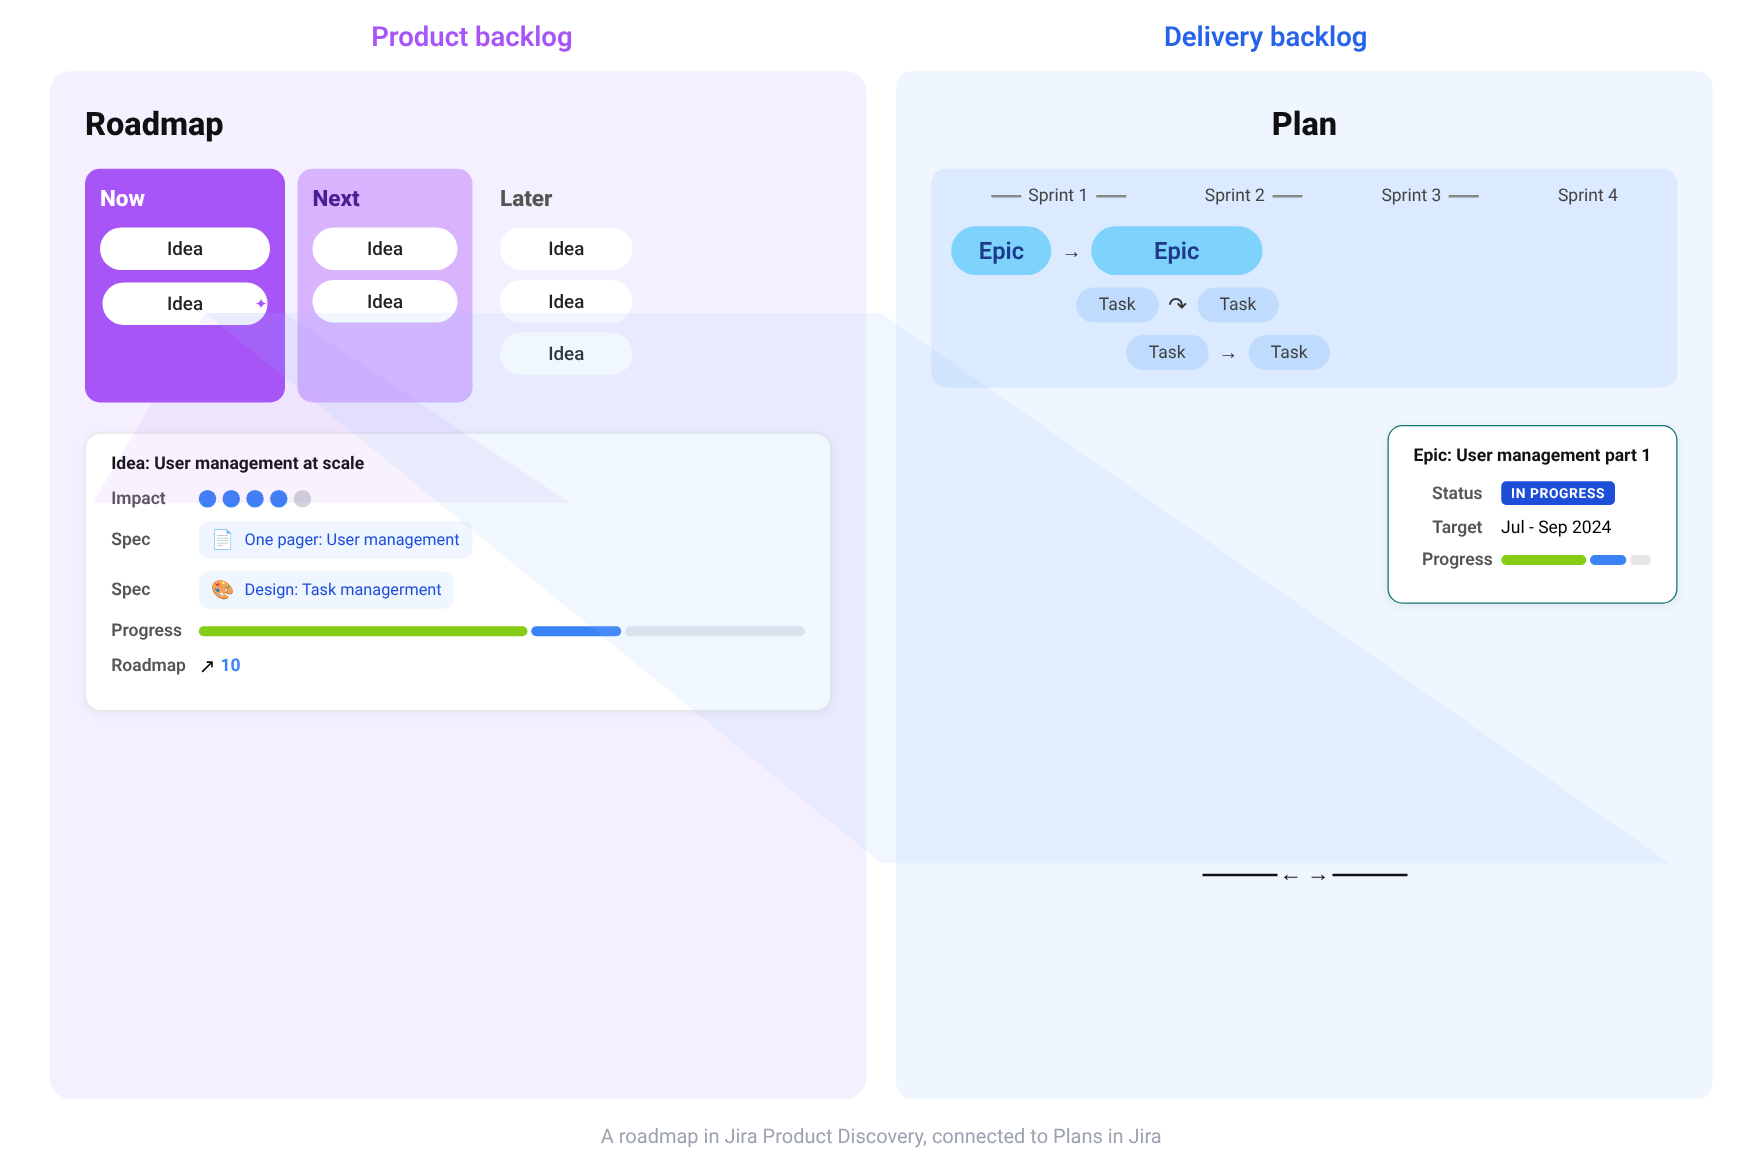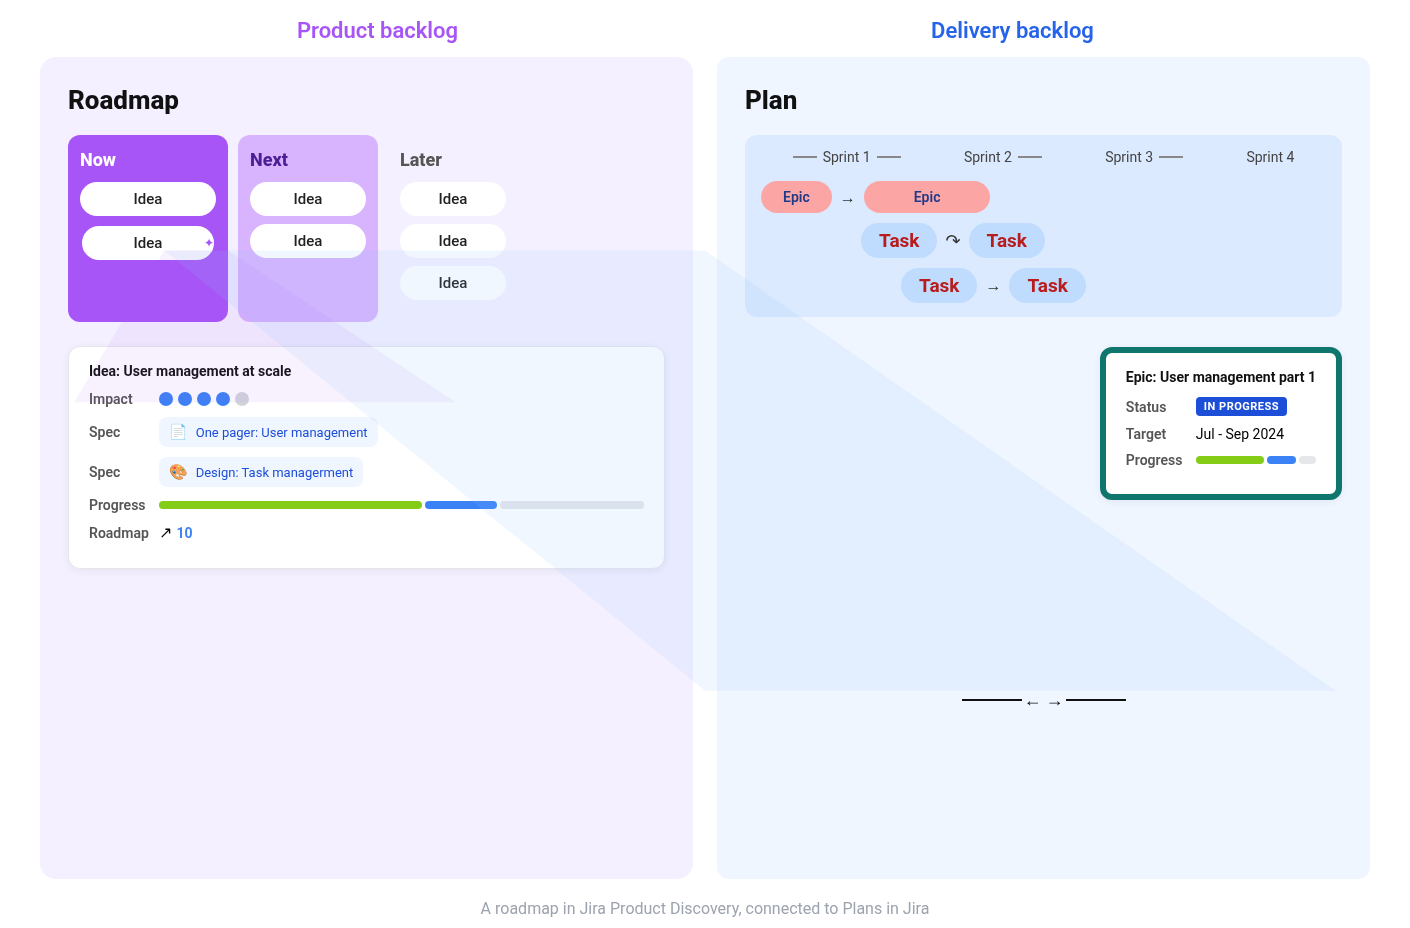--- a/index.html
+++ b/index.html
@@ -206,20 +206,21 @@
 
     
     .right-panel {
       background: #eff6ff;
       border-radius: 12px;
       padding: 28px 28px 20px 28px;
       width: 50%;
       display: flex;
       flex-direction: column;
       position: relative;
+      text-align: center;
     }
 
     
     .sprint-area {
       background: #dbeafe;
       border-radius: 12px;
       padding: 14px 16px;
       margin-bottom: 20px;
     }
 
@@ -252,51 +253,51 @@
       gap: 10px;
     }
 
     .sprint-row {
       display: flex;
       align-items: center;
       gap: 8px;
     }
 
     .epic-pill {
-      background: #fca5a5;
+      background: #7dd3fc;
       border-radius: 50px;
       padding: 8px 22px;
-      font-size: 14px;
+      font-size: 19px;
       font-weight: 600;
       color: #1e3a8a;
     }
 
     .epic-pill.wide {
       padding: 8px 50px;
     }
 
     .task-pill {
       background: #bfdbfe;
       border-radius: 50px;
       padding: 6px 18px;
-      font-size: 19px;
-      font-weight: 700;
-      color: #b91c1c;
+      font-size: 14px;
+      font-weight: 400;
+      color: #404040;
     }
 
     .arrow-right {
       font-size: 16px;
       color: #333;
     }
 
     
     .epic-detail-card {
       background: #fff;
       border-radius: 12px;
-      border: 6px solid #0f766e;
+      border: 1px solid #0f766e;
       padding: 16px 20px;
       margin-top: 10px;
       box-shadow: 0 2px 8px rgba(0,0,0,0.06);
       max-width: 360px;
       margin-left: auto;
     }
 
     .epic-detail-title {
       font-size: 14px;
       color: #111;

